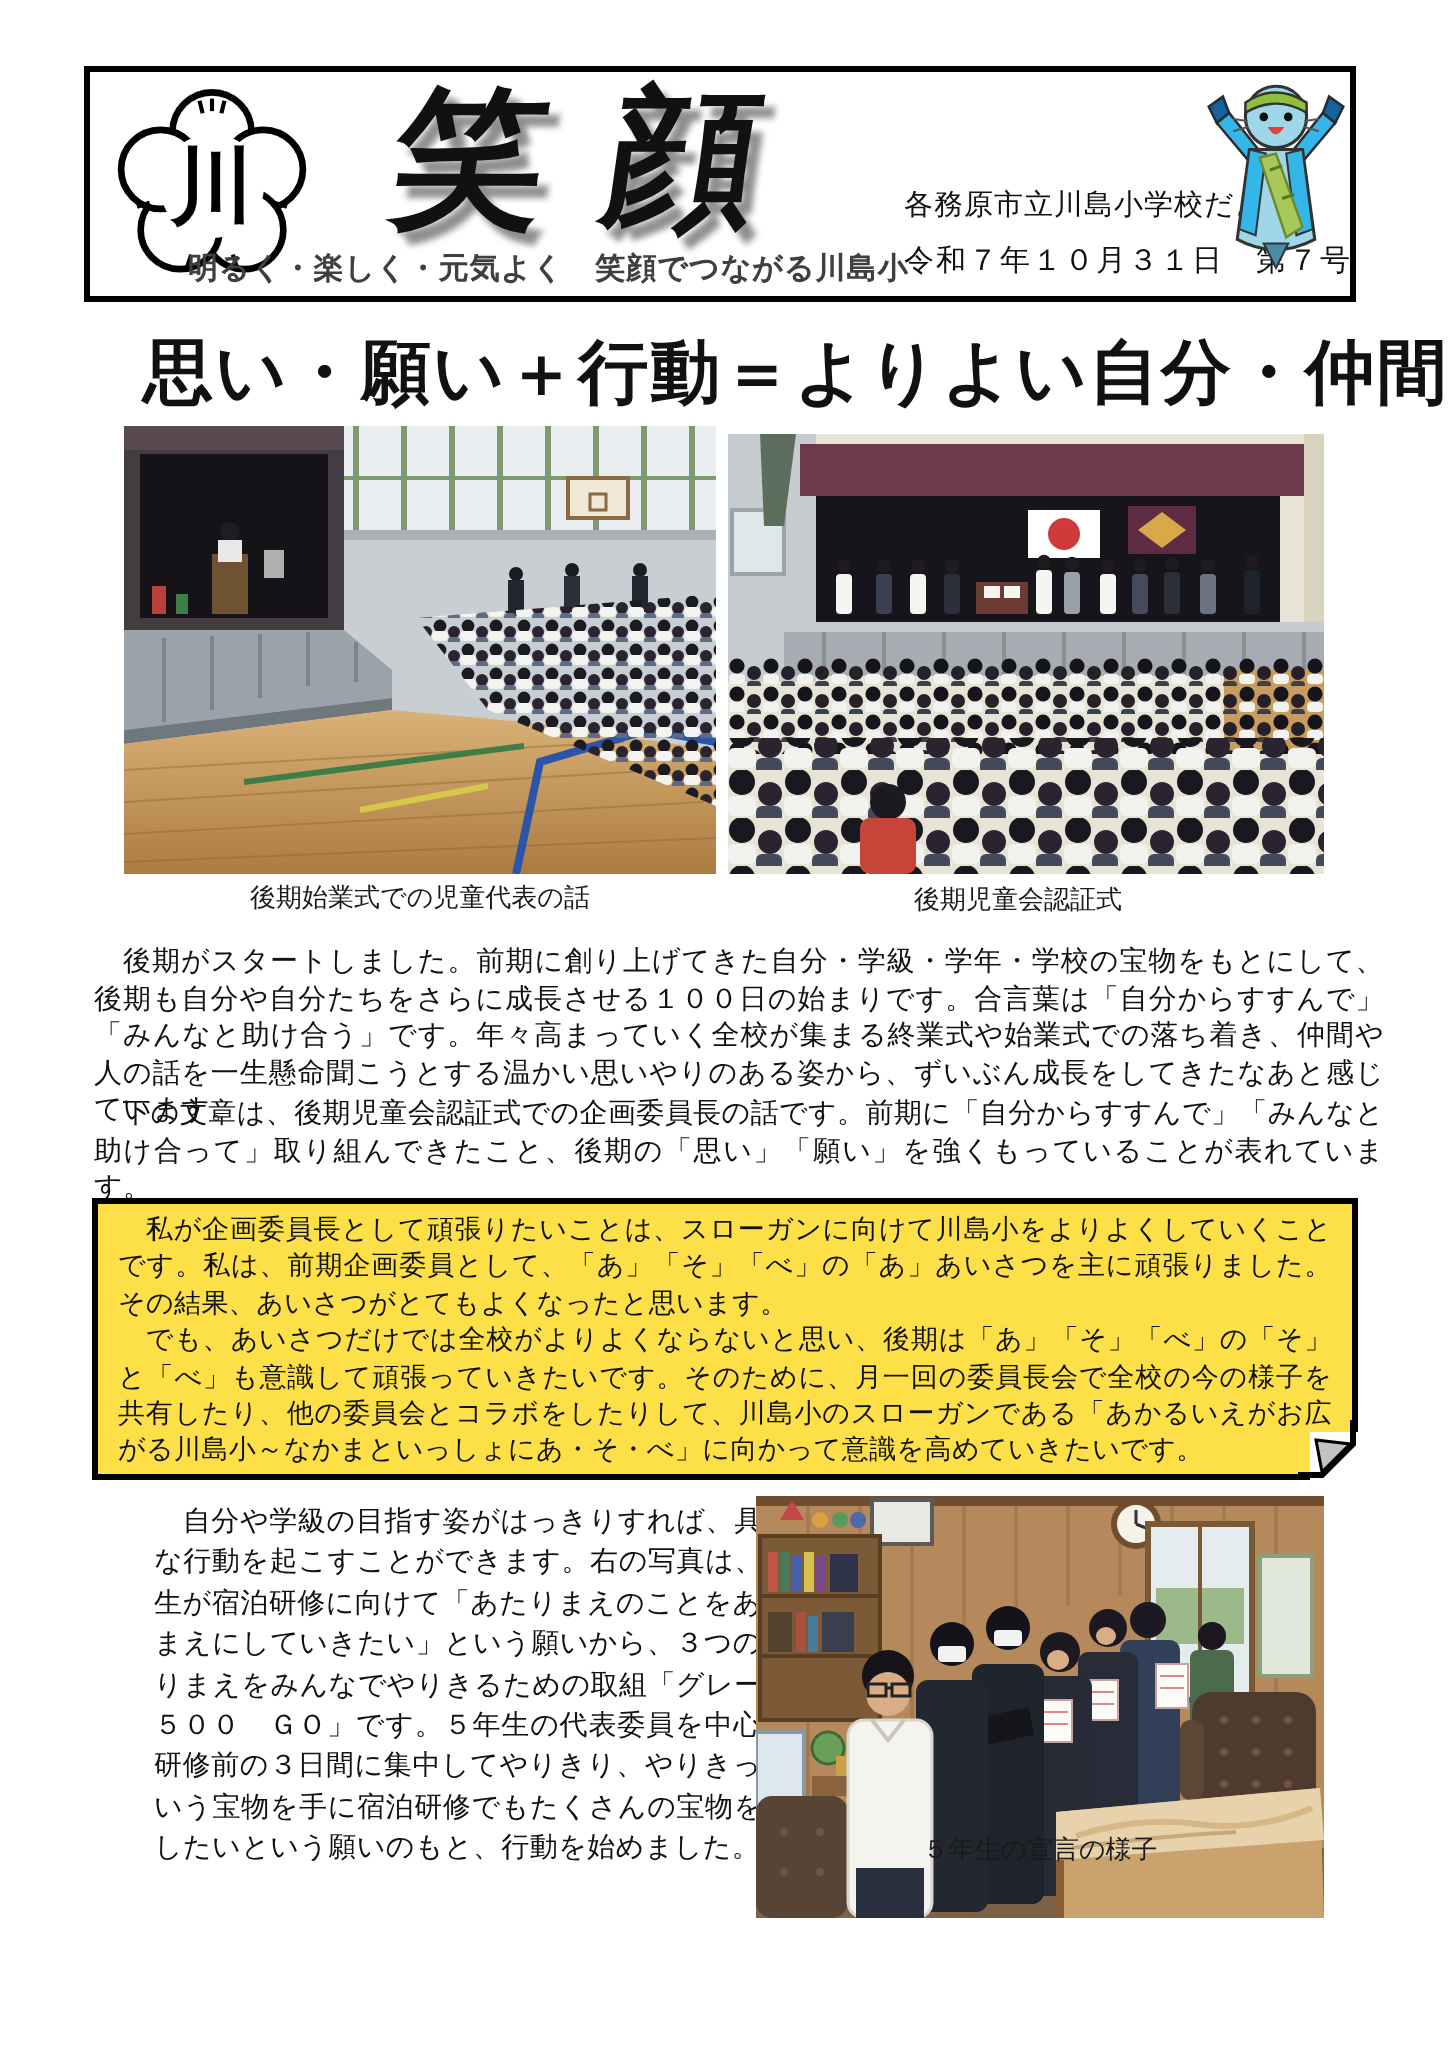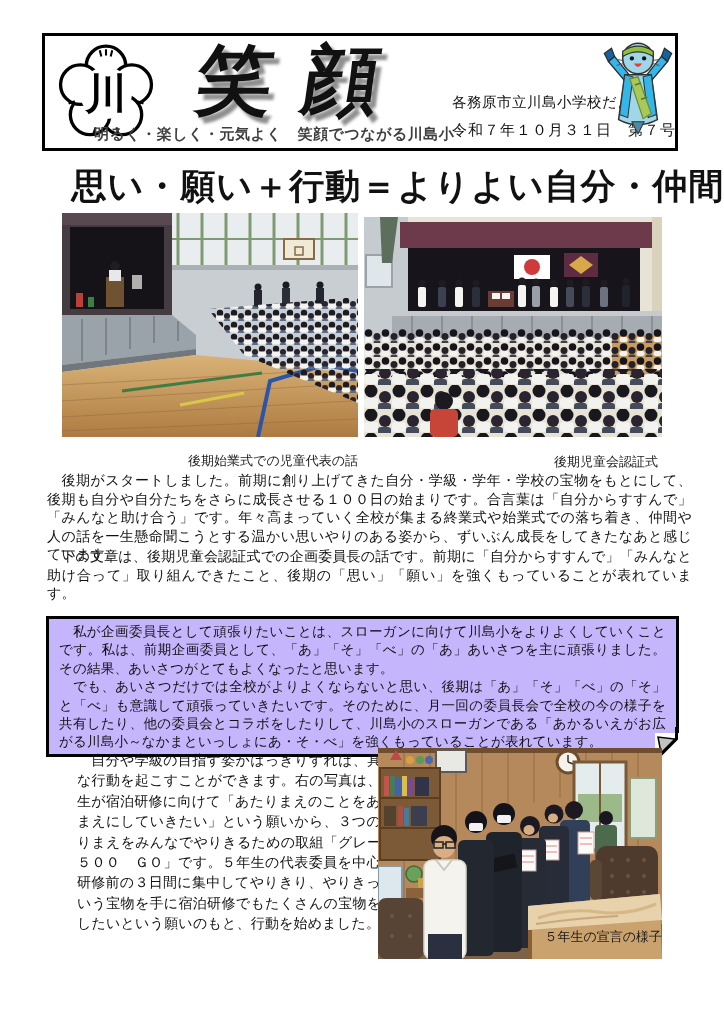--- a/index.html
+++ b/index.html
@@ -21,33 +21,33 @@
 
   
   .headline{left:0;top:163px;width:724px;text-align:center;font-size:35px;font-weight:900;
         letter-spacing:1px;white-space:nowrap;margin-left:36px;}
 
   
   .photo{display:block;}
   .photo1{left:62px;top:213px;width:296px;height:224px;}
   .photo2{left:364px;top:217px;width:298px;height:220px;}
   .photo3{left:378px;top:748px;width:284px;height:211px;}
-  .caption{font-size:13px;color:#1a1a1a;text-align:right;margin-top:12px;}
+  .caption{font-size:13px;color:#1a1a1a;text-align:center;}
   .caption1{left:62px;top:440px;width:296px;}
   .caption2{left:360px;top:441px;width:298px;}
   .caption3{left:378px;top:916px;width:284px;}
 
   
   .bodytext{font-size:14px;line-height:18.6px;text-align:justify;letter-spacing:.2px;}
   .para1{left:47px;top:471px;width:645px;}
   .para2{left:47px;top:547px;width:645px;}
 
   
-  .speech-box{left:46px;top:599px;width:633px;height:141px;border:3px solid #000;background:#c4b5fd;
-        box-sizing:border-box;padding:4px 10px;margin-top:17px;}
+  .speech-box{left:46px;top:599px;width:633px;height:141px;border:3px solid #000;background:#fde047;
+        box-sizing:border-box;padding:4px 10px;}
   .speech-box .bodytext{font-size:13.5px;line-height:18.4px;}
   .fold{position:absolute;right:-3px;bottom:-3px;width:30px;height:30px;}
 
   
   .bottom-left{left:41px;top:750px;width:333px;font-size:14px;line-height:20.4px;margin-left:36px;}
 </style>
 </head>
 <body>
 
 <div class="page">
@@ -266,21 +266,21 @@
     <circle cx="80" cy="184" r="9" fill="#1c1a20"></circle>
     <rect x="66" y="192" width="28" height="28" rx="5" fill="#c64438"></rect>
   </svg>
   <div class="abs caption caption2">後期児童会認証式</div>
 
   <p class="abs bodytext para1">　後期がスタートしました。前期に創り上げてきた自分・学級・学年・学校の宝物をもとにして、後期も自分や自分たちをさらに成長させる１００日の始まりです。合言葉は「自分からすすんで」「みんなと助け合う」です。年々高まっていく全校が集まる終業式や始業式での落ち着き、仲間や人の話を一生懸命聞こうとする温かい思いやりのある姿から、ずいぶん成長をしてきたなあと感じています。</p>
   <p class="abs bodytext para2">　下の文章は、後期児童会認証式での企画委員長の話です。前期に「自分からすすんで」「みんなと助け合って」取り組んできたこと、後期の「思い」「願い」を強くもっていることが表れています。</p>
 
   <div class="abs speech-box">
     <p class="bodytext">　私が企画委員長として頑張りたいことは、スローガンに向けて川島小をよりよくしていくことです。私は、前期企画委員として、「あ」「そ」「べ」の「あ」あいさつを主に頑張りました。その結果、あいさつがとてもよくなったと思います。</p>
-    <p class="bodytext">　でも、あいさつだけでは全校がよりよくならないと思い、後期は「あ」「そ」「べ」の「そ」と「べ」も意識して頑張っていきたいです。そのために、月一回の委員長会で全校の今の様子を共有したり、他の委員会とコラボをしたりして、川島小のスローガンである「あかるいえがお広がる川島小～なかまといっしょにあ・そ・べ」を強くもっていることが表れています。</p>
+    <p class="bodytext">　でも、あいさつだけでは全校がよりよくならないと思い、後期は「あ」「そ」「べ」の「そ」と「べ」も意識して頑張っていきたいです。そのために、月一回の委員長会で全校の今の様子を共有したり、他の委員会とコラボをしたりして、川島小のスローガンである「あかるいえがお広がる川島小～なかまといっしょにあ・そ・べ」に向かって意識を高めていきたいです。</p>
     <svg class="fold" viewBox="0 0 30 30">
       <rect x="6" y="6" width="24" height="24" fill="#ffffff"></rect>
       <path d="M0 27.5 L12 27.5 L27.5 12 L27.5 0" fill="none" stroke="#000" stroke-width="3"></path>
       <path d="M12 26 L26 12 L9 10 Z" fill="#c2c2c2" stroke="#000" stroke-width="1.5"></path>
     </svg>
   </div>
 
   <div class="abs bodytext bottom-left">
     <p>　自分や学級の目指す姿がはっきりすれば、具体的な行動を起こすことができます。右の写真は、５年生が宿泊研修に向けて「あたりまえのことをあたりまえにしていきたい」という願いから、３つのあたりまえをみんなでやりきるための取組「グレート３５００　ＧＯ」です。５年生の代表委員を中心に、研修前の３日間に集中してやりきり、やりきったという宝物を手に宿泊研修でもたくさんの宝物を獲得したいという願いのもと、行動を始めました。</p>
   </div>

